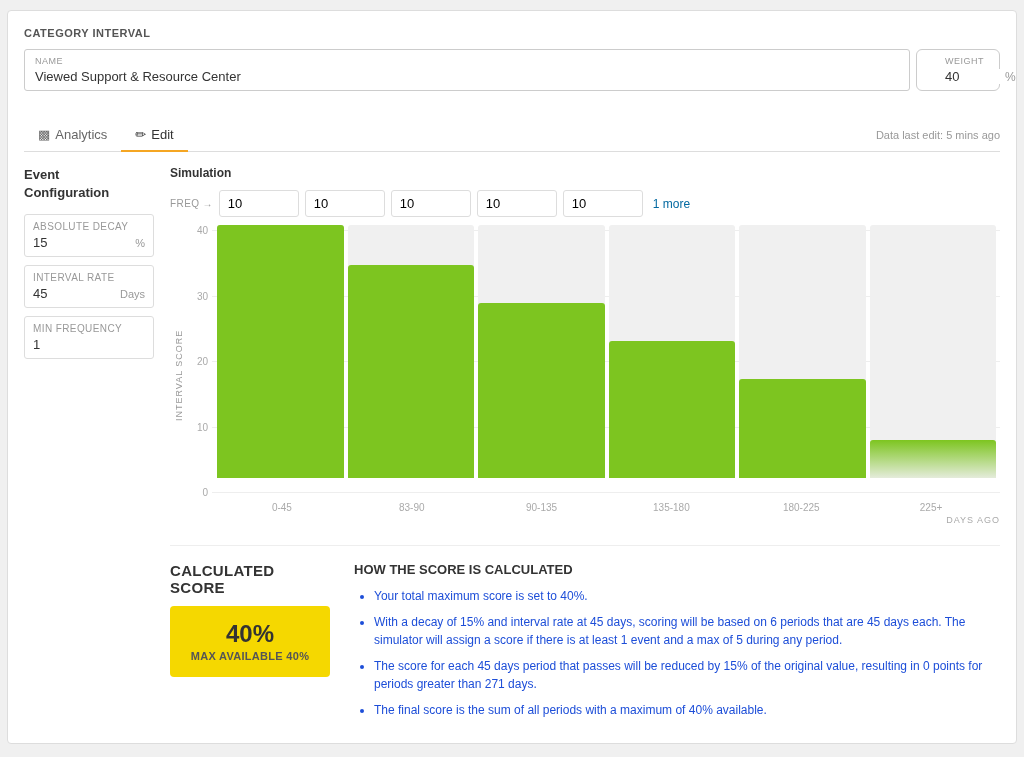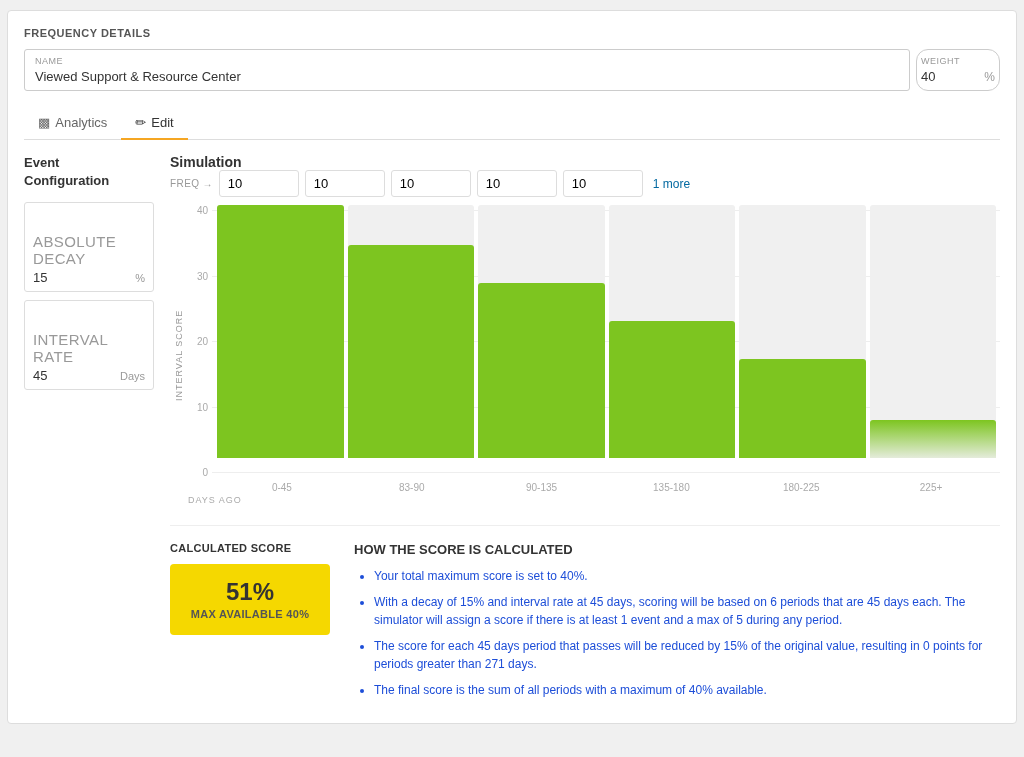--- a/index.html
+++ b/index.html
@@ -18,21 +18,21 @@
       font-size: 11px;
       font-weight: bold;
       color: #555;
       letter-spacing: 0.5px;
       margin-bottom: 10px;
     }
 
     .top-row {
       display: flex;
       gap: 6px;
-      margin-bottom: 16px;
+      margin-bottom: 28px;
     }
 
     .name-field {
       flex: 1;
       border: 1px solid #ccc;
       border-radius: 3px;
       padding: 6px 10px;
     }
 
     .name-field label {
@@ -48,22 +48,22 @@
       width: 100%;
       border: none;
       outline: none;
       font-size: 13px;
       color: #333;
     }
 
     .weight-field {
       width: 84px;
       border: 1px solid #ccc;
-      border-radius: 12px;
-      padding: 6px 4px;
+      border-radius: 6px;
+      padding: 6px 28px;
       position: relative;
     }
 
     .weight-field label {
       display: block;
       font-size: 9px;
       color: #999;
       letter-spacing: 0.5px;
       text-transform: uppercase;
       margin-bottom: 3px;
@@ -145,26 +145,25 @@
 
     .config-item {
       border: 1px solid #ddd;
       border-radius: 3px;
       padding: 6px 8px;
       margin-bottom: 8px;
     }
 
     .config-item label {
       display: block;
-      font-size: 15px;
+      font-size: 10px;
       color: #999;
       letter-spacing: 0.4px;
       text-transform: uppercase;
       margin-bottom: 3px;
-      margin-top: 24px;
     }
 
     .config-item .value-row {
       display: flex;
       align-items: center;
       justify-content: space-between;
     }
 
     .config-item .val {
       font-size: 13px;
@@ -175,23 +174,24 @@
     .config-item .unit {
       font-size: 11px;
       color: #999;
     }
 
     .right-panel {
       flex: 1;
     }
 
     .simulation-title {
-      font-size: 14px;
-      font-weight: bold;
-      color: #333;
+      font-size: 12px;
+      font-weight: bold;
+      color: #333;
+      margin-bottom: 10px;
     }
 
     .freq-row {
       display: flex;
       align-items: center;
       gap: 6px;
       margin-bottom: 8px;
     }
 
     .freq-label {
@@ -335,21 +335,21 @@
 
     .x-label {
       flex: 1;
       text-align: center;
       font-size: 10px;
       color: #aaa;
       padding-top: 4px;
     }
 
     .x-axis-label {
-      text-align: left;
+      text-align: right;
       font-size: 9px;
       color: #aaa;
       letter-spacing: 1px;
       text-transform: uppercase;
       margin-top: 2px;
     }
 
     .bottom-section {
       display: flex;
       gap: 24px;
@@ -357,21 +357,21 @@
       padding-top: 16px;
       border-top: 1px solid #eee;
     }
 
     .calc-score {
       width: 160px;
       flex-shrink: 0;
     }
 
     .calc-score h4 {
-      font-size: 11px;
+      font-size: 15px;
       font-weight: bold;
       color: #333;
       letter-spacing: 0.3px;
       text-transform: uppercase;
       margin-bottom: 10px;
     }
 
     .score-badge {
       background: #f5d800;
       border-radius: 4px;
@@ -415,21 +415,21 @@
       color: #1d4ed8;
       margin-bottom: 8px;
       line-height: 1.5;
     }
   </style>
 </head>
 <body>
 
 <div class="page-wrapper">
 
-  <div class="category-title">FREQUENCY DETAILS</div>
+  <div class="category-title">CATEGORY INTERVAL</div>
 
   <div class="top-row">
     <div class="name-field">
       <label>NAME</label>
       <input type="text" value="Viewed Support &amp; Resource Center" style="">
     </div>
     <div class="weight-field">
       <label>WEIGHT</label>
       <div class="weight-field-inner">
         <input type="text" value="40" style="">
@@ -440,20 +440,21 @@
 
   <div class="tabs-bar">
     <div class="tab">
       <span class="tab-icon">▩</span>
       <span>Analytics</span>
     </div>
     <div class="tab active">
       <span class="tab-icon">✏</span>
       <span>Edit</span>
     </div>
+    <div class="data-last-edit">Data last edit: 5 mins ago</div>
   </div>
 
   <div class="main-content">
 
     <div class="left-panel">
       <h3>
         <span>Event</span><br>
         <span>Configuration</span>
       </h3>
 
@@ -466,20 +467,26 @@
       </div>
 
       <div class="config-item">
         <label>INTERVAL RATE</label>
         <div class="value-row">
           <span class="val">45</span>
           <span class="unit">Days</span>
         </div>
       </div>
 
+      <div class="config-item">
+        <label>MIN FREQUENCY</label>
+        <div class="value-row">
+          <span class="val">1</span>
+        </div>
+      </div>
 
     </div>
 
     <div class="right-panel">
       <div class="simulation-title">Simulation</div>
 
       <div class="freq-row">
         <span class="freq-label">
           <span>FREQ</span>
           <span class="freq-arrow">→</span>
@@ -557,21 +564,21 @@
             <div class="x-label">225+</div>
           </div>
           <div class="x-axis-label">DAYS AGO</div>
         </div>
       </div>
 
       <div class="bottom-section">
         <div class="calc-score">
           <h4>CALCULATED SCORE</h4>
           <div class="score-badge">
-            <span class="score-pct">51%</span>
+            <span class="score-pct">40%</span>
             <span class="score-max">MAX AVAILABLE 40%</span>
           </div>
         </div>
         <div class="how-calc">
           <h4>HOW THE SCORE IS CALCULATED</h4>
           <ul>
             <li>Your total maximum score is set to 40%.</li>
             <li>With a decay of 15% and interval rate at 45 days, scoring will be based on 6 periods that are 45 days each. The simulator will assign a score if there is at least 1 event and a max of 5 during any period.</li>
             <li>The score for each 45 days period that passes will be reduced by 15% of the original value, resulting in 0 points for periods greater than 271 days.</li>
             <li>The final score is the sum of all periods with a maximum of 40% available.</li>

